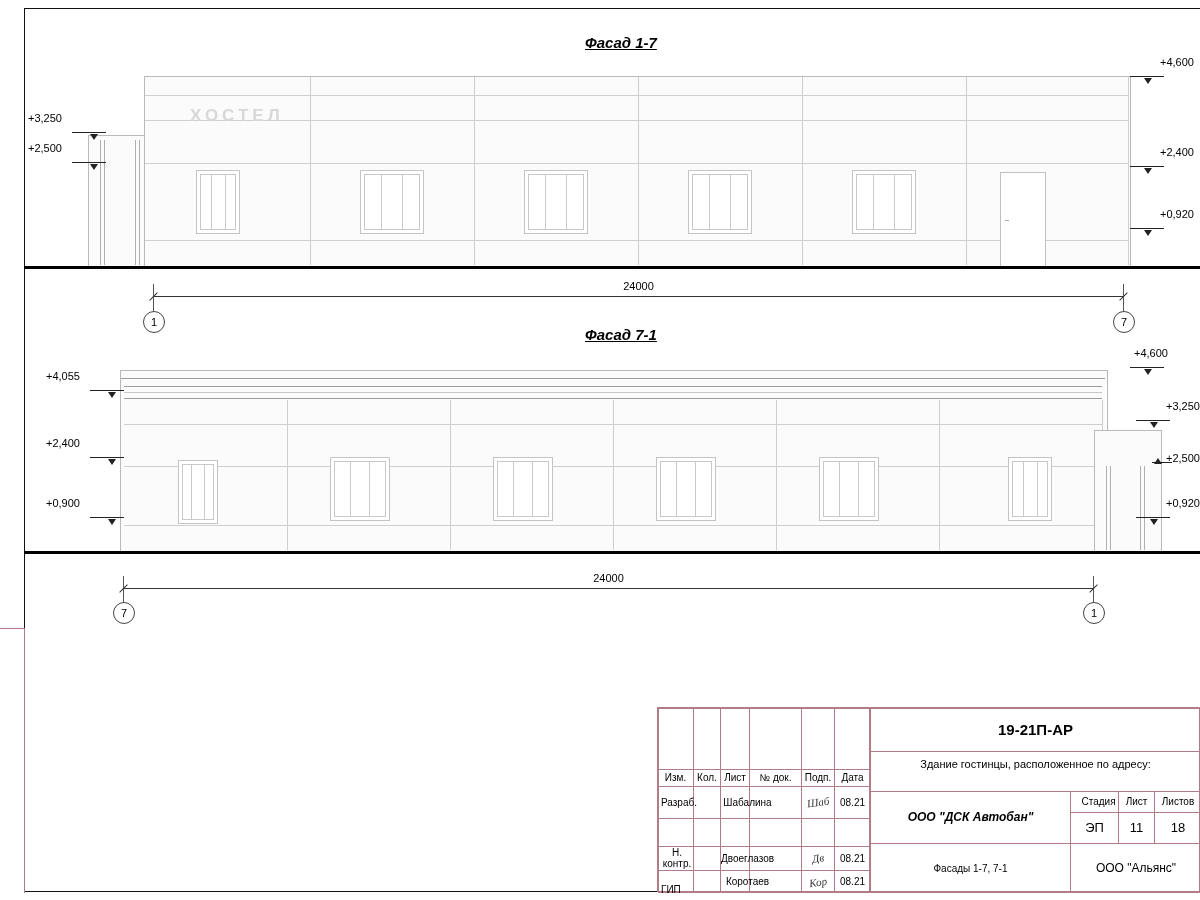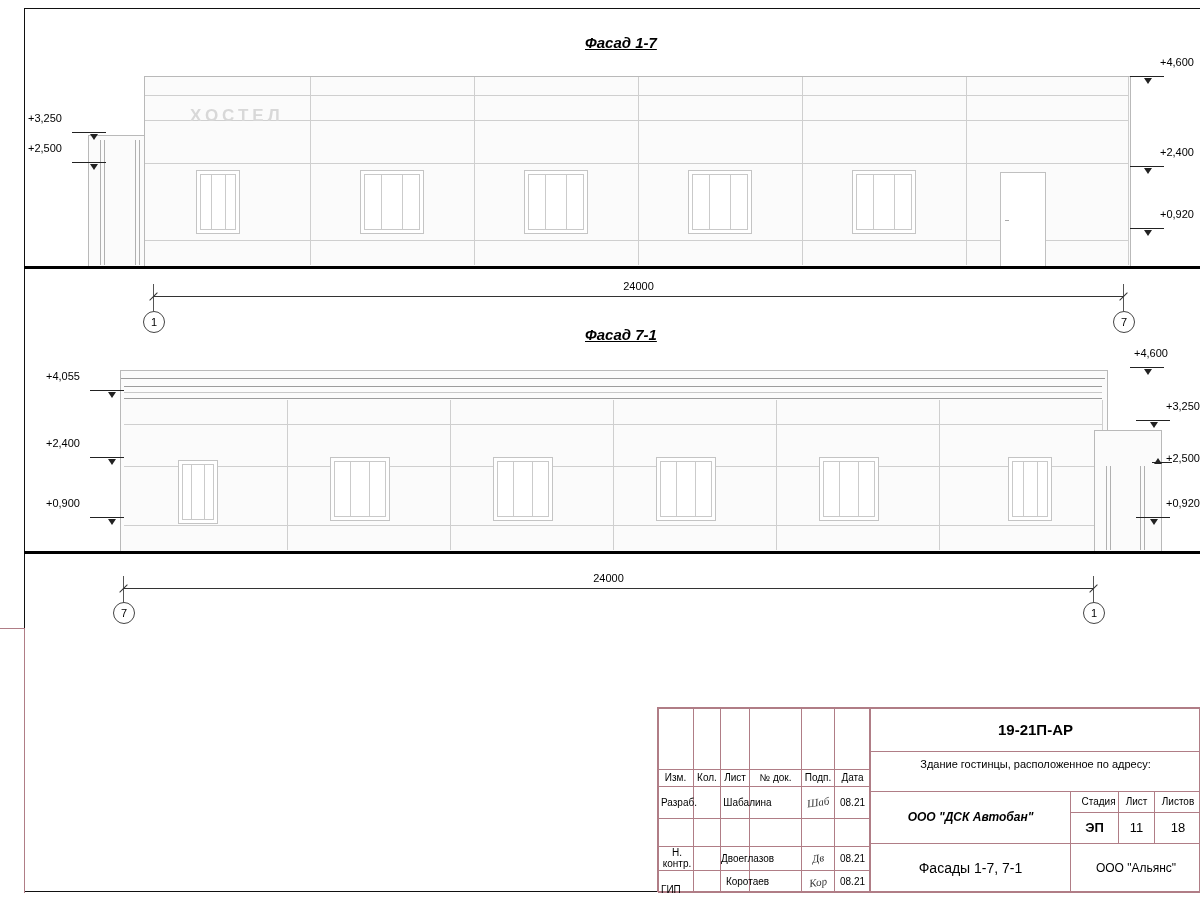--- a/index.html
+++ b/index.html
@@ -63,21 +63,21 @@
   .axis{position:absolute;width:20px;height:20px;border:1px solid #444;border-radius:50%;
         font-size:11px;line-height:20px;text-align:center;background:#fff;}
 
   
   .stamp{position:absolute;left:657px;top:707px;width:543px;height:185px;border:1px solid #b07d86;box-sizing:border-box;}
   .stamp div{box-sizing:border-box;}
   .cellborder{border:1px solid #b07d86;}
   .sc{position:absolute;font-size:10px;display:flex;align-items:center;justify-content:center;text-align:center;}
   .sc.left{justify-content:flex-start;padding-left:3px;}
   .big{font-size:15px;font-weight:bold;}
-  .mid{font-size:14px;}
+  .mid{font-size:10px;}
   .ital{font-style:italic;font-weight:bold;font-size:12px;}
   .sig{font-family:"Liberation Serif", serif;font-style:italic;font-size:11px;color:#333;transform:rotate(-8deg);}
 
   .stub{position:absolute;left:0;top:628px;width:24px;height:264px;border-right:1px solid #b07d86;border-top:1px solid #b07d86;}
 </style>
 </head>
 <body>
 
 <div class="sheet">
 
@@ -349,20 +349,20 @@
 
     <div class="sc" style="left:214px;top:48px;width:327px;height:15px;font-size:11px;">Здание гостинцы, расположенное по адресу:</div>
 
     <div class="sc ital" style="left:213px;top:83px;width:199px;height:52px;">ООО "ДСК Автобан"</div>
     <div class="sc mid" style="left:213px;top:135px;width:199px;height:50px;">Фасады 1-7, 7-1</div>
 
     <div class="sc" style="left:417px;top:83px;width:47px;height:21px;font-size:10px;">Стадия</div>
     <div class="sc" style="left:461px;top:83px;width:35px;height:21px;font-size:10px;">Лист</div>
     <div class="sc" style="left:497px;top:83px;width:46px;height:21px;font-size:10px;">Листов</div>
 
-    <div class="sc" style="left:413px;top:104px;width:47px;height:31px;font-size:13px;font-weight:bold;">ЭП</div>
+    <div class="sc" style="left:413px;top:104px;width:47px;height:31px;font-size:13px;font-weight:normal;">ЭП</div>
     <div class="sc" style="left:461px;top:104px;width:35px;height:31px;font-size:13px;">11</div>
     <div class="sc" style="left:497px;top:104px;width:46px;height:31px;font-size:13px;">18</div>
 
     <div class="sc" style="left:413px;top:135px;width:130px;height:50px;font-size:12px;">ООО "Альянс"</div>
   </div>
 
 </div>
 
 </body></html>

